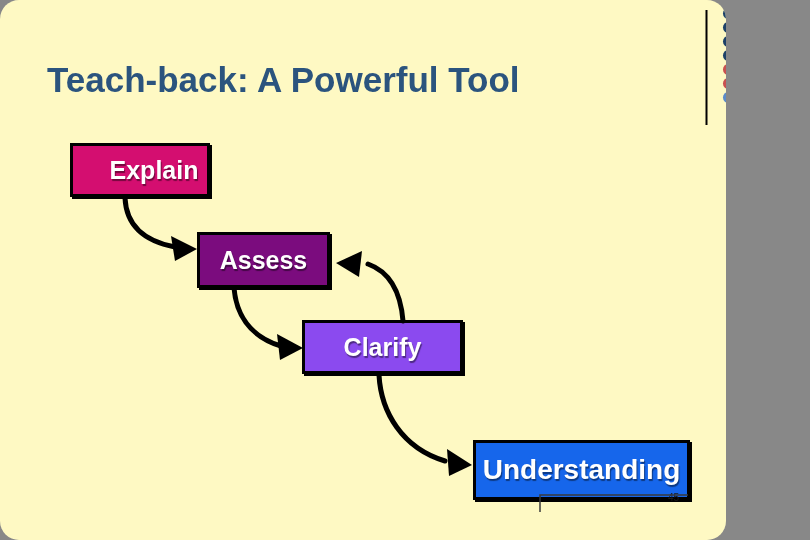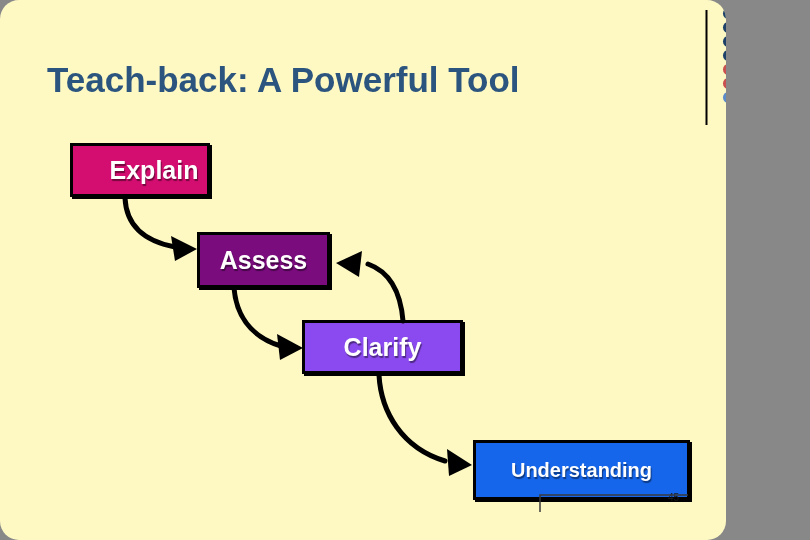--- a/index.html
+++ b/index.html
@@ -18,21 +18,21 @@
   }
   .step-label{
     color:#fff;font-weight:bold;font-size:25px;
     text-shadow:1px 2px 1px rgba(0,0,0,0.45);
     white-space:nowrap;
   }
   .step.explain{left:70px;top:143px;width:140px;height:54px;}
   .step.assess{left:197px;top:232px;width:133px;height:56px;}
   .step.clarify{left:302px;top:320px;width:161px;height:54px;}
   .step.understanding{left:473px;top:440px;width:217px;height:60px;}
-  .step.understanding .step-label{font-size:20px;text-align:center;}
+  .step.understanding .step-label{font-size:28px;text-align:center;}
   .overlay{position:absolute;left:0;top:0;z-index:5;pointer-events:none;}
   .arrow-line{fill:none;stroke:#000;stroke-width:5;stroke-linecap:round;}
   .arrow-head{fill:#000;stroke:none;}
   .dot-pattern{position:absolute;left:0;top:0;width:810px;height:140px;}
   .dot{position:absolute;width:11px;height:11px;border-radius:50%;}
   .page-number{
     position:absolute;right:47px;top:492px;font-size:10px;color:#1a1a1a;
   }
 </style>
 </head>

